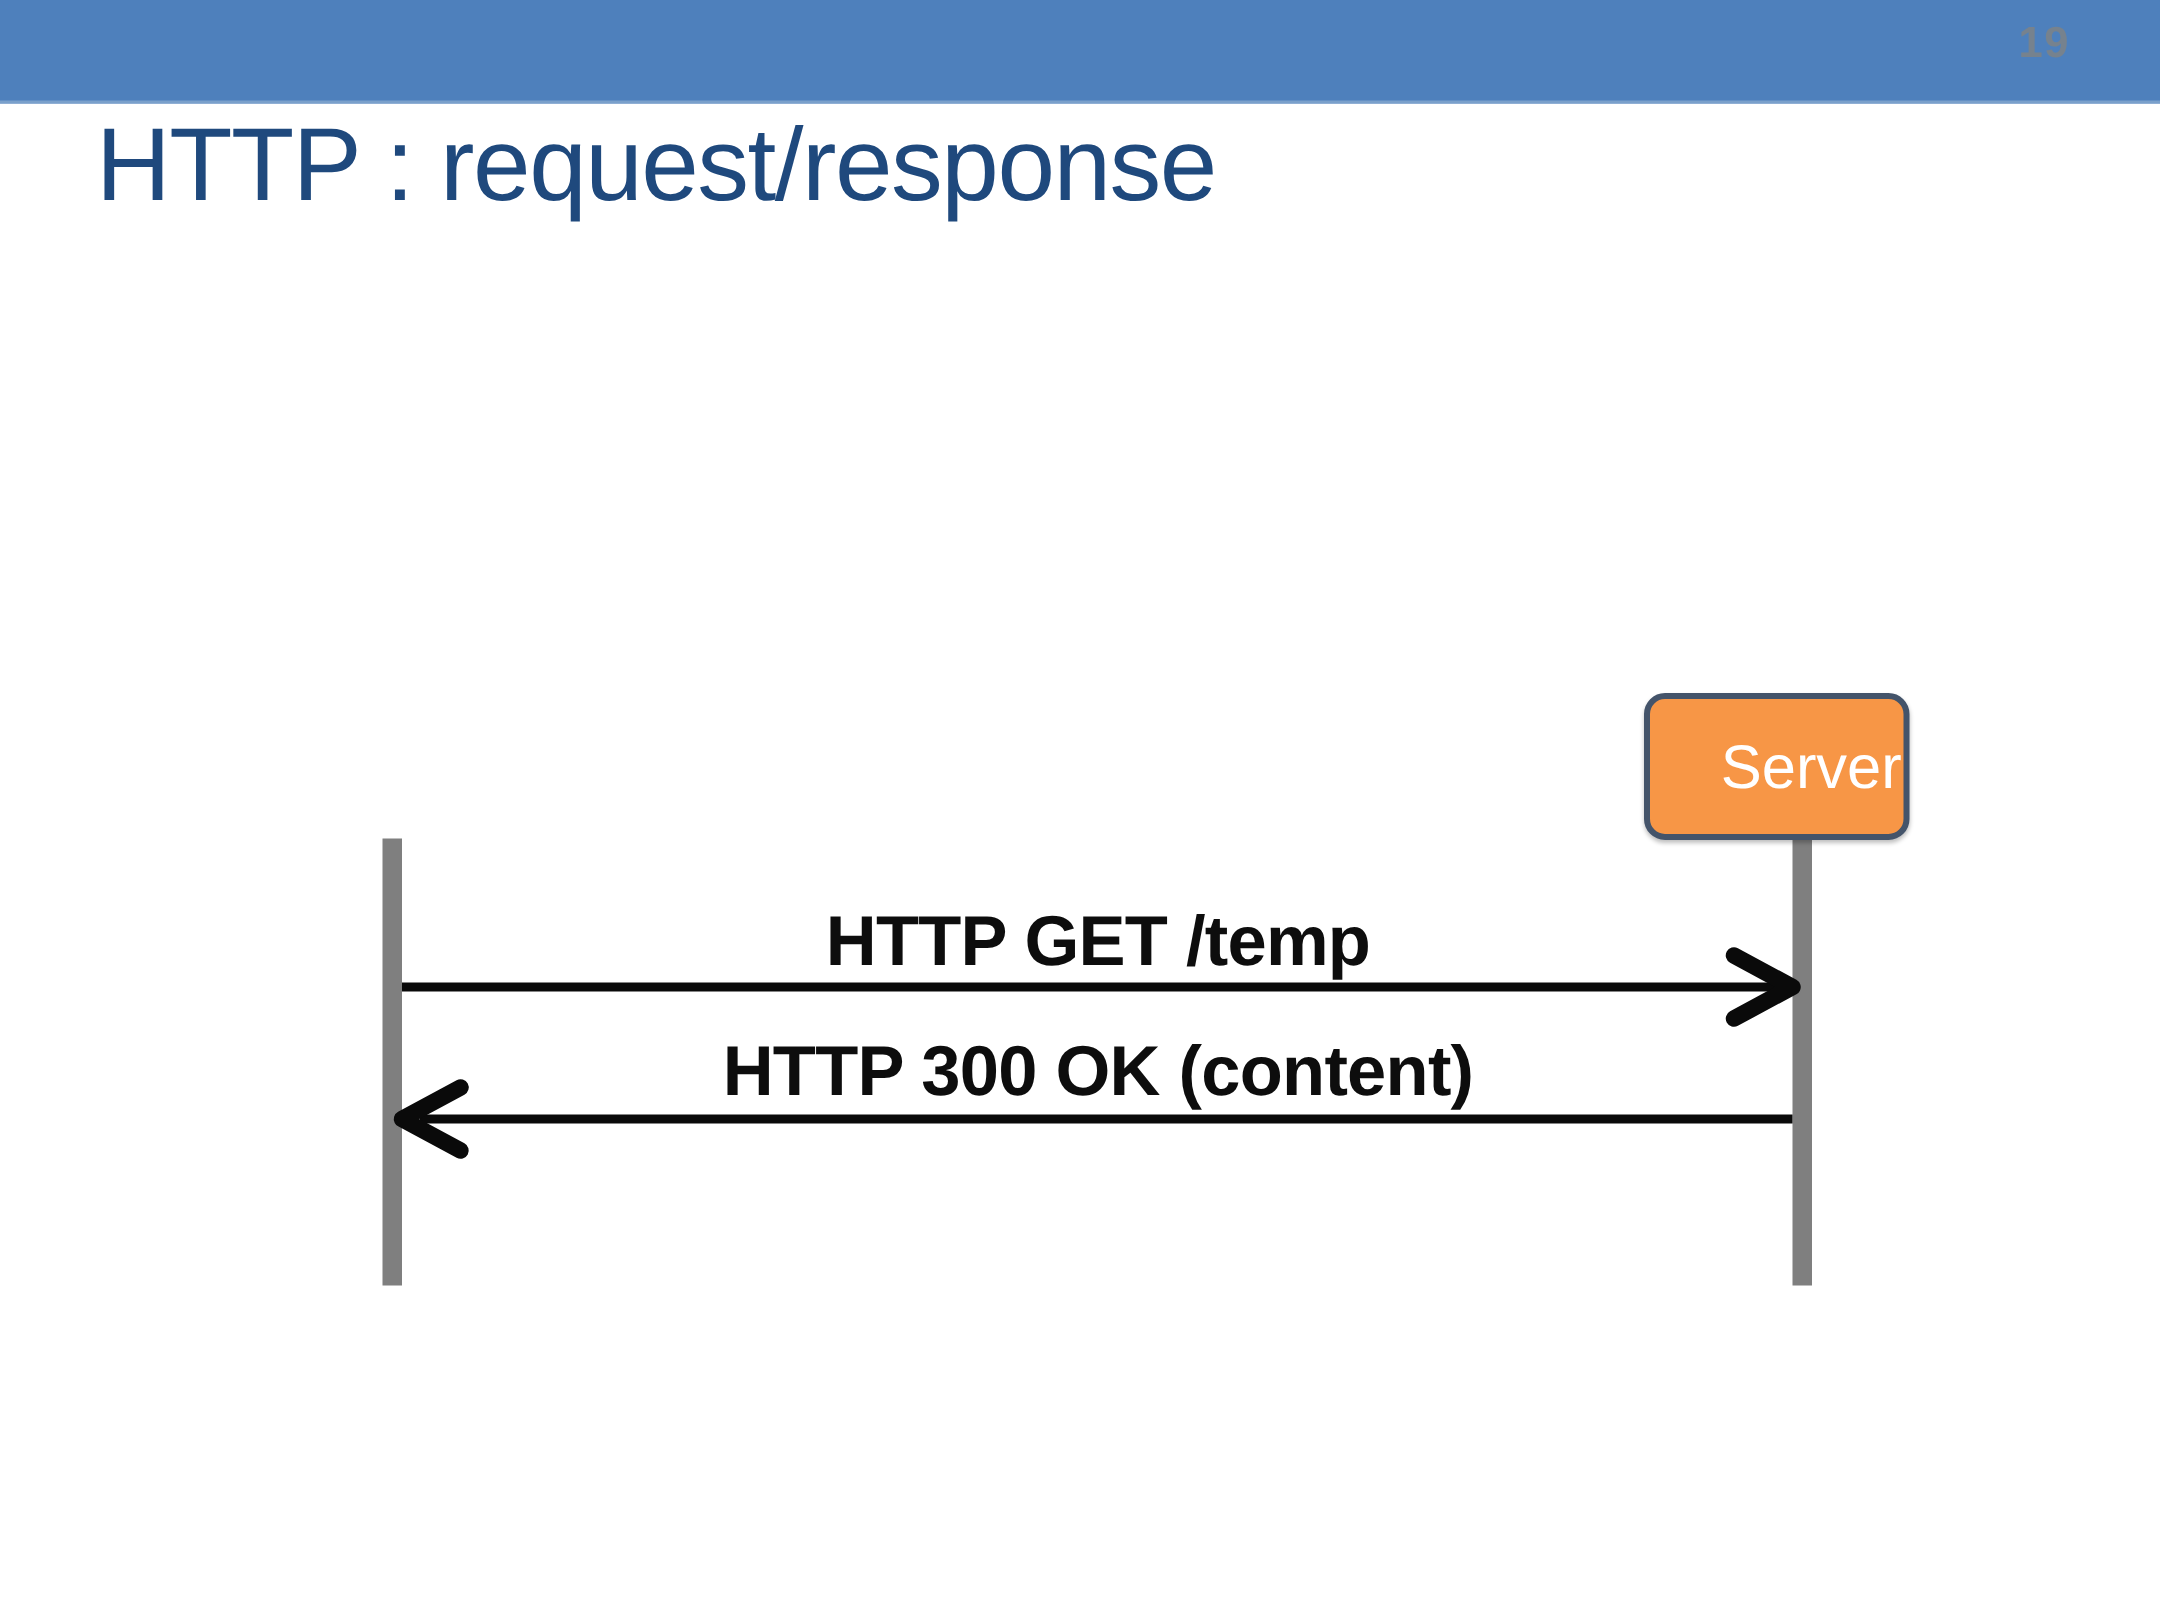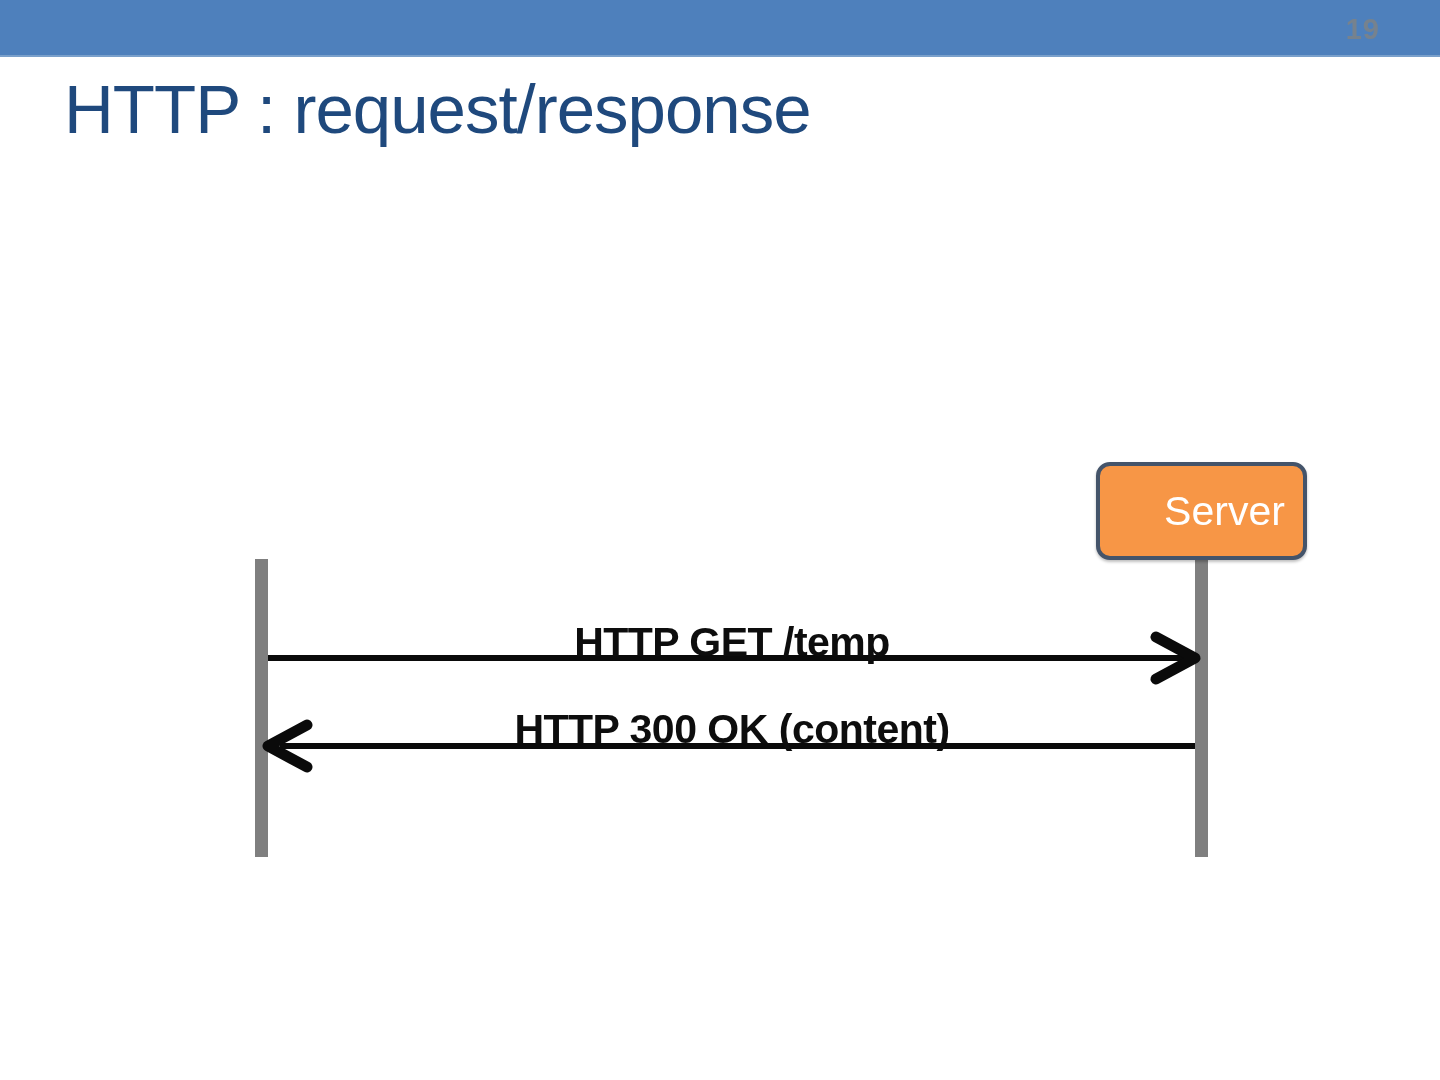--- a/index.html
+++ b/index.html
@@ -16,21 +16,21 @@
   }
   *{box-sizing:border-box;margin:0;padding:0;}
   html,body{width:1440px;height:1080px;}
   body{
     position:relative;
     background:#ffffff;
     font-family:"Liberation Sans", sans-serif;
     overflow:hidden;
   }
   .top-bar{
-    position:absolute;left:0;top:0;width:1440px;height:57px;
+    position:absolute;left:0;top:0;width:1440px;height:69px;
     background:var(--top-bar);
     border-bottom:2px solid #7aa0cb;
   }
   .slide-number{
     position:absolute;top:13px;right:60px;
     font-size:29px;font-weight:bold;color:var(--slide-number);
     letter-spacing:1px;
   }
   .page-title{
     position:absolute;left:64px;top:70px;
@@ -53,40 +53,40 @@
     display:flex;align-items:center;justify-content:center;
     color:#ffffff;font-size:41px;font-weight:400;
     box-shadow:0 2px 3px rgba(0,0,0,0.25);
   }
   .client-box{
     left:155px;width:213px;
     background:var(--client-fill);
     border:4px solid var(--client-border);
   }
   .server-box{
-    left:1096px;width:211px;
+    left:1096px;width:177px;
     background:var(--server-fill);
     border:4px solid var(--server-border);
     padding-left:46px;
   }
   .lifeline{
     position:absolute;top:559px;width:13px;height:298px;
     background:var(--lifeline);
   }
   .client-lifeline{left:255px;}
   .server-lifeline{left:1195px;}
   .arrow-layer{
     position:absolute;left:0;top:0;width:1440px;height:1080px;
     pointer-events:none;
   }
   .msg-label{
     position:absolute;left:268px;width:928px;
     text-align:center;
-    font-size:41px;font-weight:600;color:#0d0d0d;
-    letter-spacing:-0.5px;white-space:nowrap;margin-top:20px;
+    font-size:47px;font-weight:600;color:#0d0d0d;
+    letter-spacing:-0.5px;white-space:nowrap;
   }
   .msg-label-1{top:599px;}
   .msg-label-2{top:686px;}
 </style>
 </head>
 <body>
 
 <div class="top-bar">
   <span class="slide-number">19</span>
 </div>

